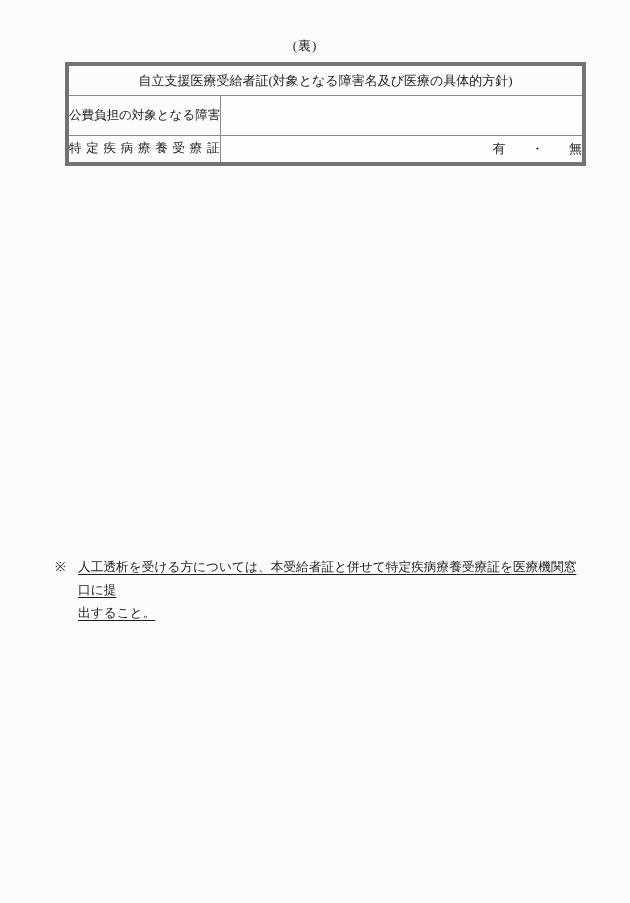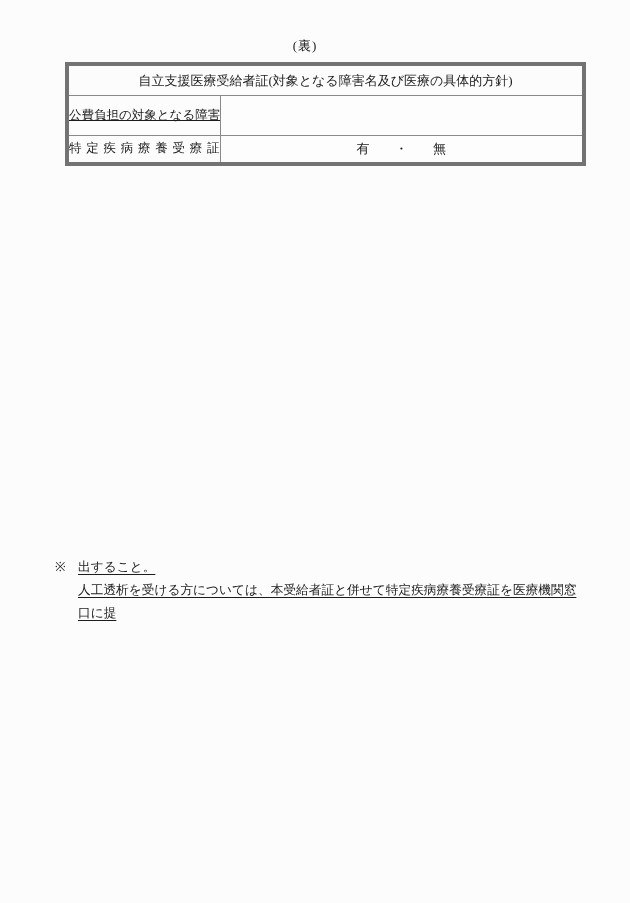--- a/index.html
+++ b/index.html
@@ -42,35 +42,35 @@
     font-weight: normal;
     vertical-align: middle;
     padding: 0;
     overflow: hidden;
   }
   tr.title-row td {
     height: 29px;
     text-align: center;
     font-size: 13px;
   }
-  tr.disability-row { height: 40px; text-decoration: underline; }
+  tr.disability-row { height: 40px; }
   tr.policy-row { height: 383px; }
   tr.certificate-row { height: 28px; padding-left: 45px; }
   th.label-cell {
     font-size: 12.5px;
     padding: 0 6px;
     text-align: justify;
     text-align-last: justify;
     white-space: nowrap;
   }
   td.value-cell {
     background: #fdfdfd;
   }
   td.ari-nashi-cell {
-    text-align: center;
+    text-align: right;
     font-size: 13px;
     word-spacing: 22px;
   }
   .footnote {
     position: absolute;
     left: 55px;
     top: 556px;
     width: 526px;
     display: flex;
     font-size: 12.7px;
@@ -110,18 +110,18 @@
       <tr class="certificate-row">
         <th class="label-cell">特定疾病療養受療証</th>
         <td class="value-cell ari-nashi-cell">有 ・ 無</td>
       </tr>
     </tbody>
   </table>
 
   <div class="footnote">
     <span class="marker">※</span>
     <div class="lines">
+      <div><span class="uline">人工透析を受ける方については、本受給者証と併せて特定疾病療養受療証を医療機関窓口に提</span></div>
       <div><span class="uline">出すること。</span></div>
-      <div><span class="uline">人工透析を受ける方については、本受給者証と併せて特定疾病療養受療証を医療機関窓口に提</span></div>
     </div>
   </div>
 
 </div>
 
 </body></html>

